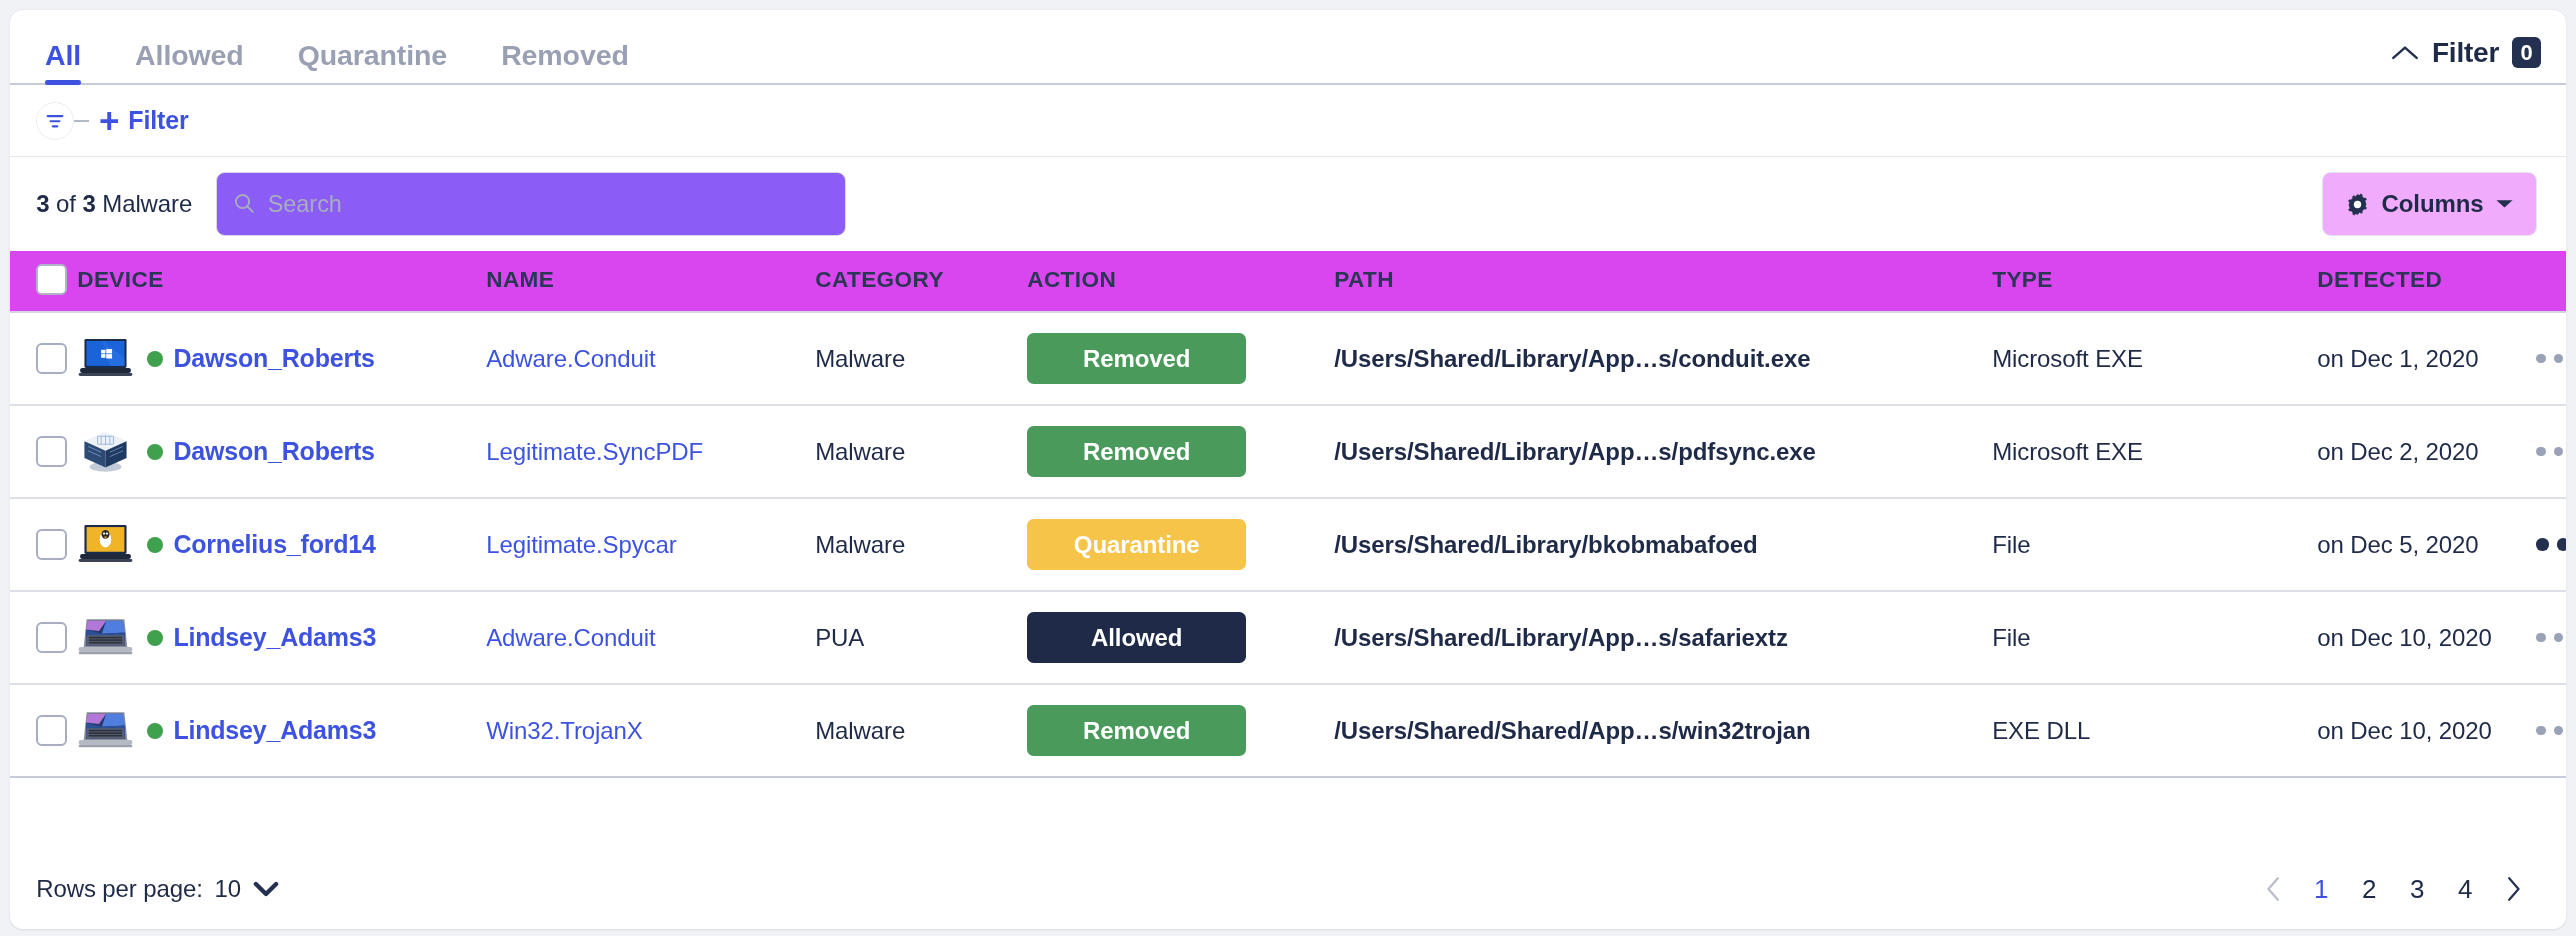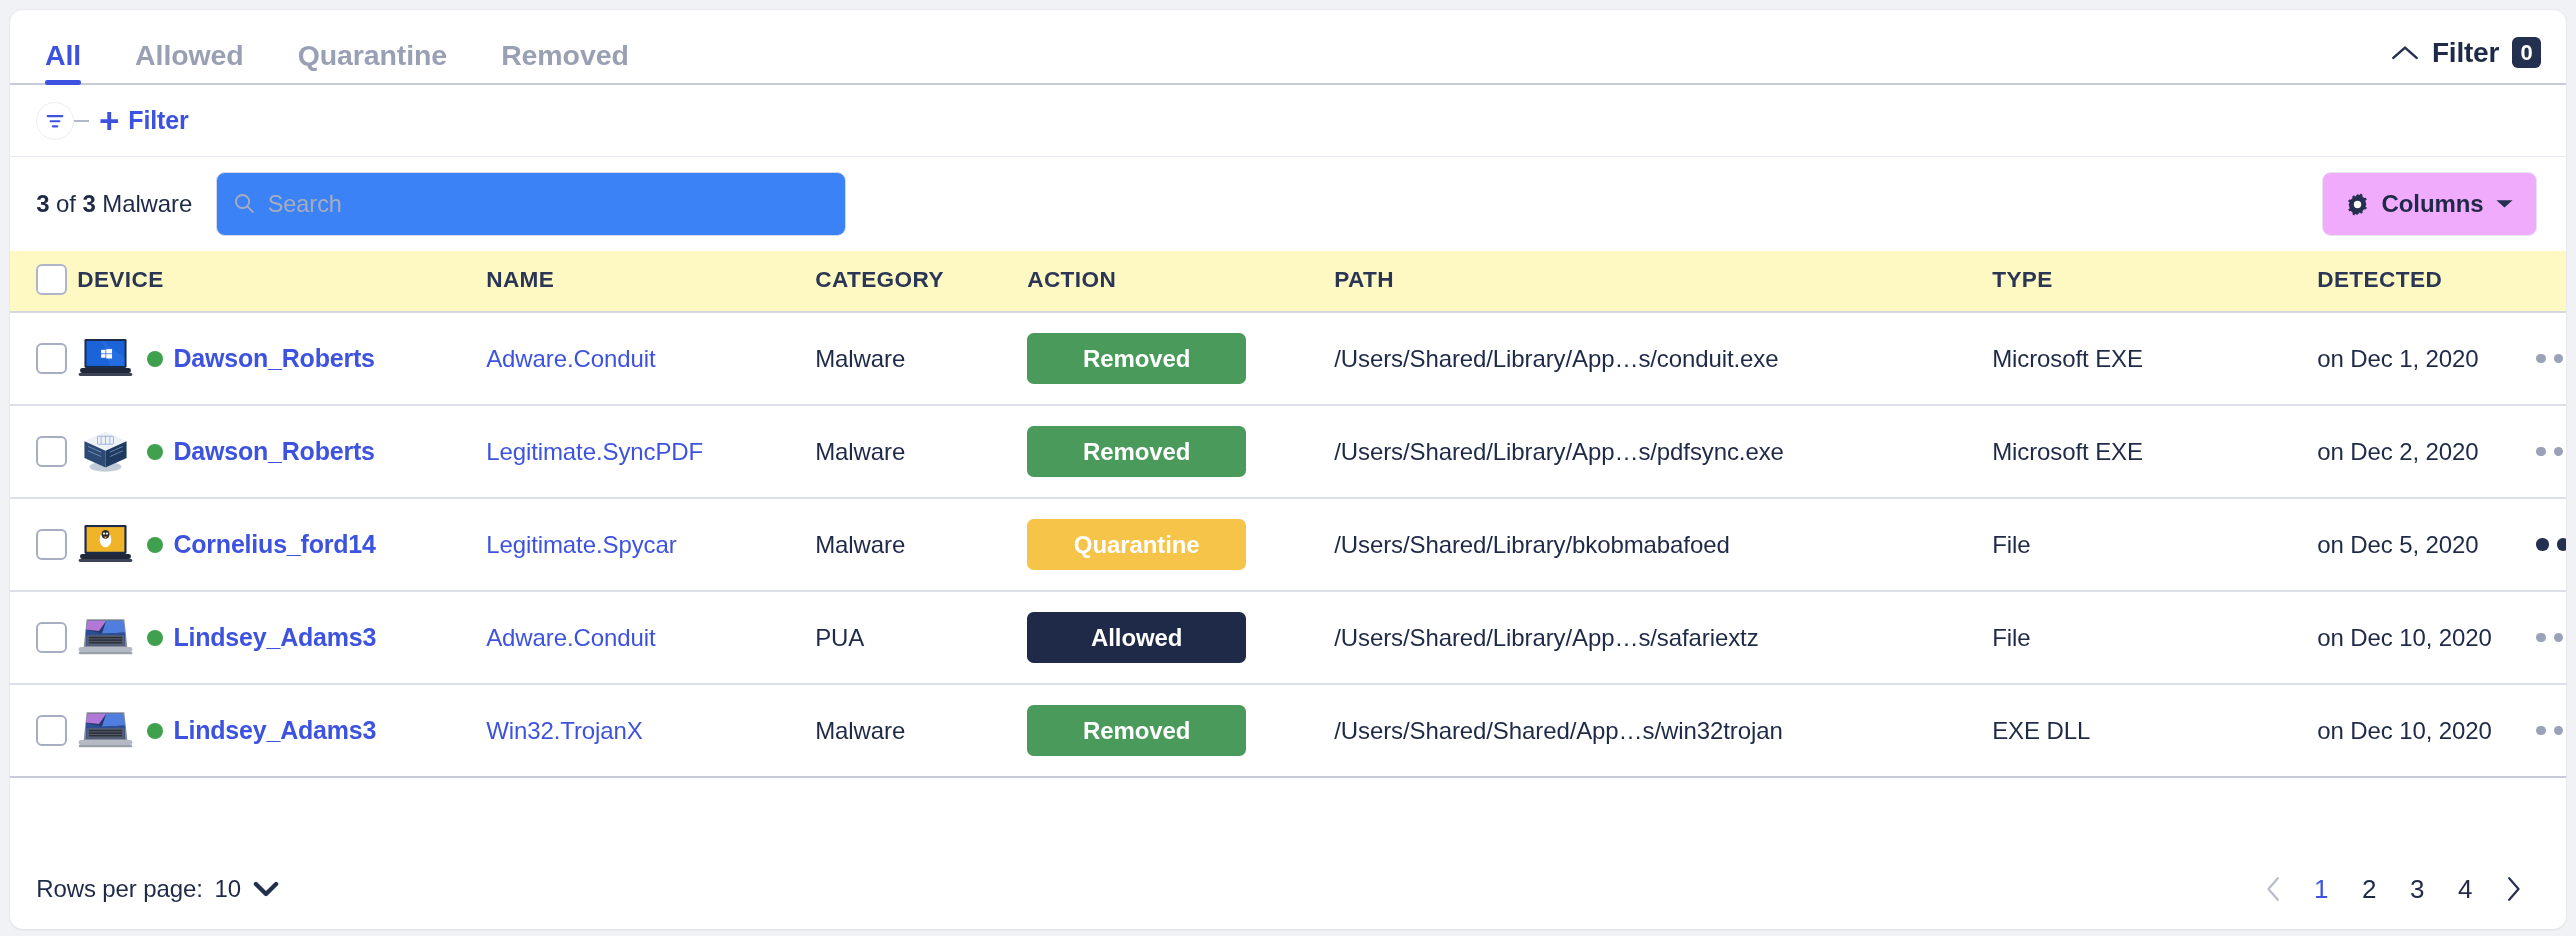--- a/index.html
+++ b/index.html
@@ -131,21 +131,21 @@
     white-space: nowrap;
   }
   .count-text b { font-weight: 700; }
   .search-box {
     width: 630px; height: 64px;
     border: 1.5px solid #d7dae4;
     border-radius: 8.8px;
     display: flex; align-items: center;
     padding: 0 16px;
     gap: 13px;
-    background: #3b82f6;
+    background: #8b5cf6;
     margin-left: 17.5px;
   }
   .search-box input {
     border: none; outline: none;
     font-family: "Liberation Sans", sans-serif;
     font-size: 23.4px;
     color: #1e2a47;
     width: 100%;
     background: transparent;
   }
@@ -171,38 +171,38 @@
   
   .table { width: 100%; border-collapse: collapse; table-layout: fixed; }
   .table th {
     text-align: left;
     font-size: 22.6px;
     font-weight: 700;
     color: #2b3655;
     letter-spacing: 0.4px;
     padding: 13px 0 16px 0;
     border-bottom: 2.2px solid #d4d7e2;
-    background: #fef9c3;
+    background: #d946ef;
   }
   .table td {
     padding: 0;
     height: 93px;
     border-bottom: 2.2px solid #dcdfe8;
     font-size: 24px;
     color: #1e2a47;
     vertical-align: middle;
     letter-spacing: -0.1px;
   }
   tbody tr:last-child td { border-bottom: 2.2px solid #c8cbd9; }
   .col-cb   { width: 67px; padding-left: 26px !important; }
   .col-dev  { width: 409px; }
   .col-name { width: 329px; }
   .col-cat  { width: 212px; margin-left: 40px; }
   .col-act  { width: 307px; }
-  .col-path { width: 658px; }
+  .col-path { width: 658px; font-weight: bold; }
   .col-type { width: 325px; }
   .col-det  { width: 219px; }
   .col-menu { width: 107px; }
 
   .cb {
     width: 31px; height: 31px;
     border: 2.2px solid #a7aec4;
     border-radius: 5.8px;
     background: #fff;
     display: block;

